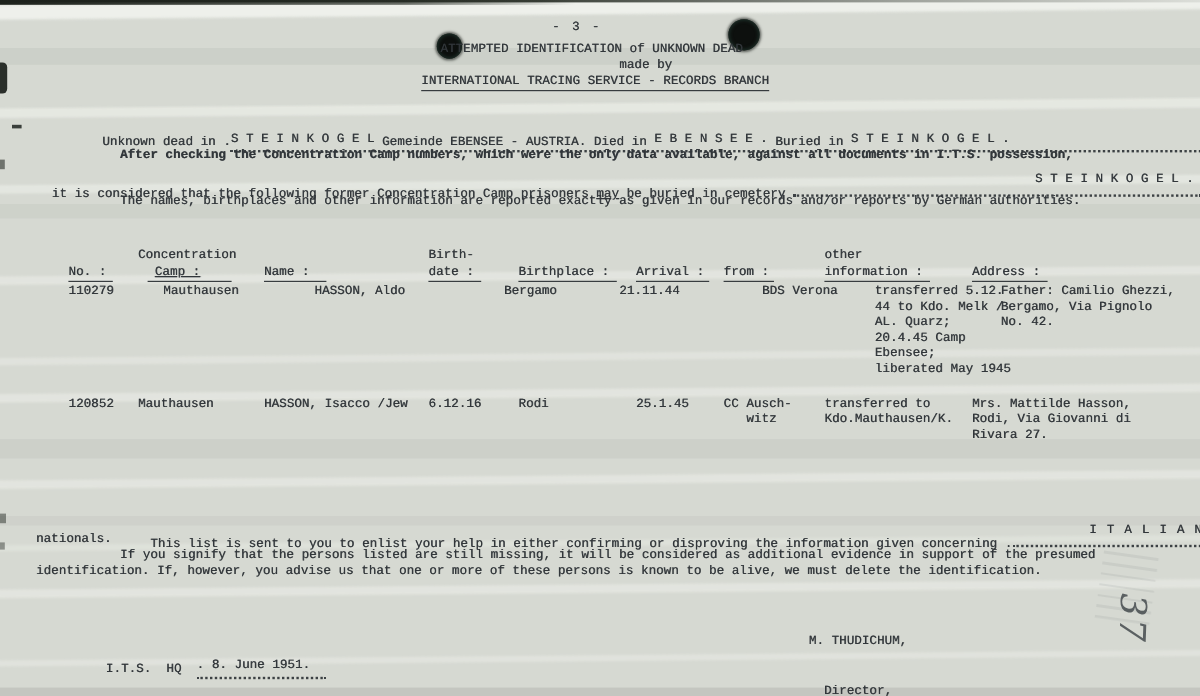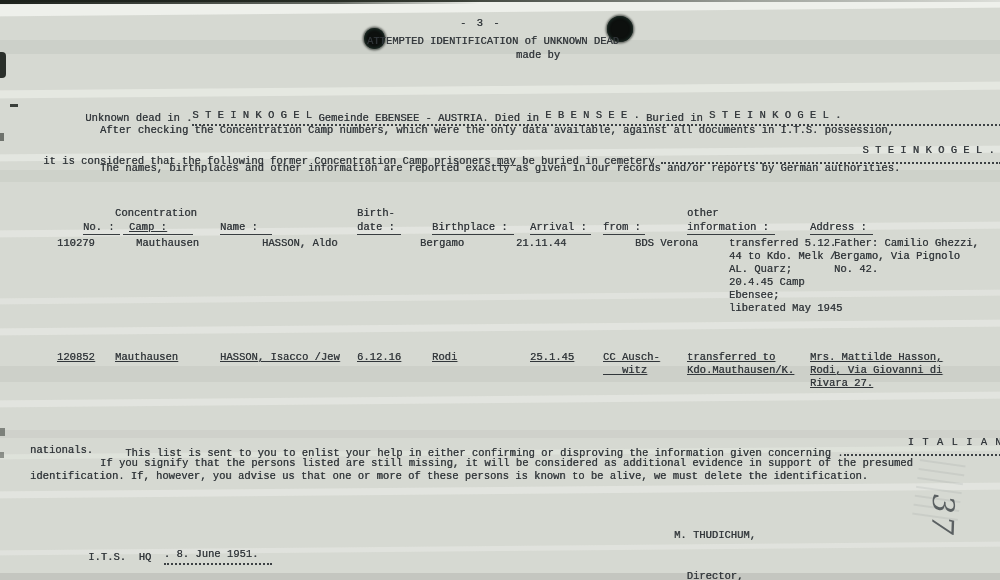--- a/index.html
+++ b/index.html
@@ -26,21 +26,21 @@
   .pad{display:inline-block;height:10px;}
   .u{text-decoration:underline;}
   
   .tbl{position:absolute;left:57px;top:182px;width:930px;}
   .trow{position:absolute;left:0;display:grid;grid-template-columns:58px 105px 137px 75px 98px 73px 84px 123px 190px;}
   .thead{top:0;height:28px;align-items:end;}
   .th{display:flex;flex-direction:column;justify-content:flex-end;line-height:13px;white-space:pre;}
   .th-b{display:inline-block;align-self:flex-start;border-bottom:1px solid #383d40;line-height:14px;}
   .th:nth-child(2) .th-b{margin-left:8px;padding:0 26px 0 6px;text-decoration:underline;}
   .th:nth-child(3) .th-b{padding-right:14px;}
-  .th:nth-child(1) .th-b{padding-right:5px;margin-left:26px;}
+  .th:nth-child(1) .th-b{padding-right:5px;}
   .th:nth-child(4) .th-b{padding-right:6px;}
   .th:nth-child(5) .th-b{padding-right:6px;}
   .th:nth-child(6) .th-b{padding-right:4px;}
   .th:nth-child(7) .th-b{padding-right:4px;margin-top:38px;}
   .th:nth-child(8) .th-b{padding-right:6px;}
   .th:nth-child(9) .th-b{padding-right:6px;}
   .cell{white-space:pre;line-height:13px;}
   
   .sig{position:absolute;left:560px;top:502px;width:310px;text-align:center;line-height:13.5px;white-space:pre;}
   
@@ -85,26 +85,27 @@
   <div class="edge" style="left:0;top:133px;width:4px;height:8px;background:rgba(42,47,42,0.6);"></div>
   <div class="edge" style="left:0;top:428px;width:5px;height:8px;background:rgba(42,47,42,0.5);"></div>
   <div class="edge" style="left:0;top:452px;width:4px;height:6px;background:rgba(42,47,42,0.45);"></div>
 
   <div class="hole" style="left:364px;top:28px;width:21px;height:21px;"></div>
   <div class="hole" style="left:607px;top:16px;width:26px;height:26px;"></div>
 
   <div class="abs" style="left:460px;top:17px;letter-spacing:2px;">- 3 -</div>
   <div class="abs" style="left:367px;top:35px;">ATTEMPTED IDENTIFICATION of UNKNOWN DEAD</div>
   <div class="abs" style="left:516px;top:49px;">made by</div>
+  <div class="abs" style="left:351px;top:62px;"><span class="org-underline">INTERNATIONAL TRACING SERVICE - RECORDS BRANCH</span></div>
 
   <div class="abs" style="left:60px;top:99px;">
     <span>Unknown dead in .</span><span class="fill-inline"><span class="rise">S T E I N K O G E L</span><span> Gemeinde EBENSEE - AUSTRIA. Died in </span><span class="rise">E B E N S E E .</span><span> Buried in </span><span class="rise">S T E I N K O G E L .</span><span class="pad" style="width:160px;"></span></span>
   </div>
 
-  <div class="abs" style="left:100px;top:124px;">After checking the Concentration Camp numbers, which were the only data available, against all documents in I.T.S. possession,</div>
+  <div class="abs" style="left:100px;top:124px;font-weight:bold;">After checking the Concentration Camp numbers, which were the only data available, against all documents in I.T.S. possession,</div>
   <div class="abs" style="left:18px;top:138px;">
     <span>it is considered that the following former Concentration Camp prisoners </span><span class="u">may</span><span> be buried in cemetery </span><span class="fillwrap" style="width:340px;"><span class="rise-hi">S T E I N K O G E L .</span></span>
   </div>
 
   <div class="abs" style="left:100px;top:162px;">The names, birthplaces and other information are reported exactly as given in our records and/or reports by German authorities.</div>
 
   <div class="tbl">
     <div class="trow thead">
       <div class="th"><span></span><span class="th-b">No. :</span></div>
       <div class="th"><span>Concentration</span><span class="th-b">Camp :</span></div>
@@ -128,21 +129,21 @@
 44 to Kdo. Melk /
 AL. Quarz;
 20.4.45 Camp
 Ebensee;
 liberated May 1945</div>
       <div class="cell">Father: Camilio Ghezzi,
 Bergamo, Via Pignolo
 No. 42.</div>
     </div>
 
-    <div class="trow" style="top:169px;text-decoration:underline;">
+    <div class="trow" style="top:149px;">
       <div class="cell">120852</div>
       <div class="cell">Mauthausen</div>
       <div class="cell">HASSON, Isacco /Jew</div>
       <div class="cell">6.12.16</div>
       <div class="cell">Rodi</div>
       <div class="cell">25.1.45</div>
       <div class="cell">CC Ausch-
    witz</div>
       <div class="cell">transferred to
 Kdo.Mauthausen/K.</div>

